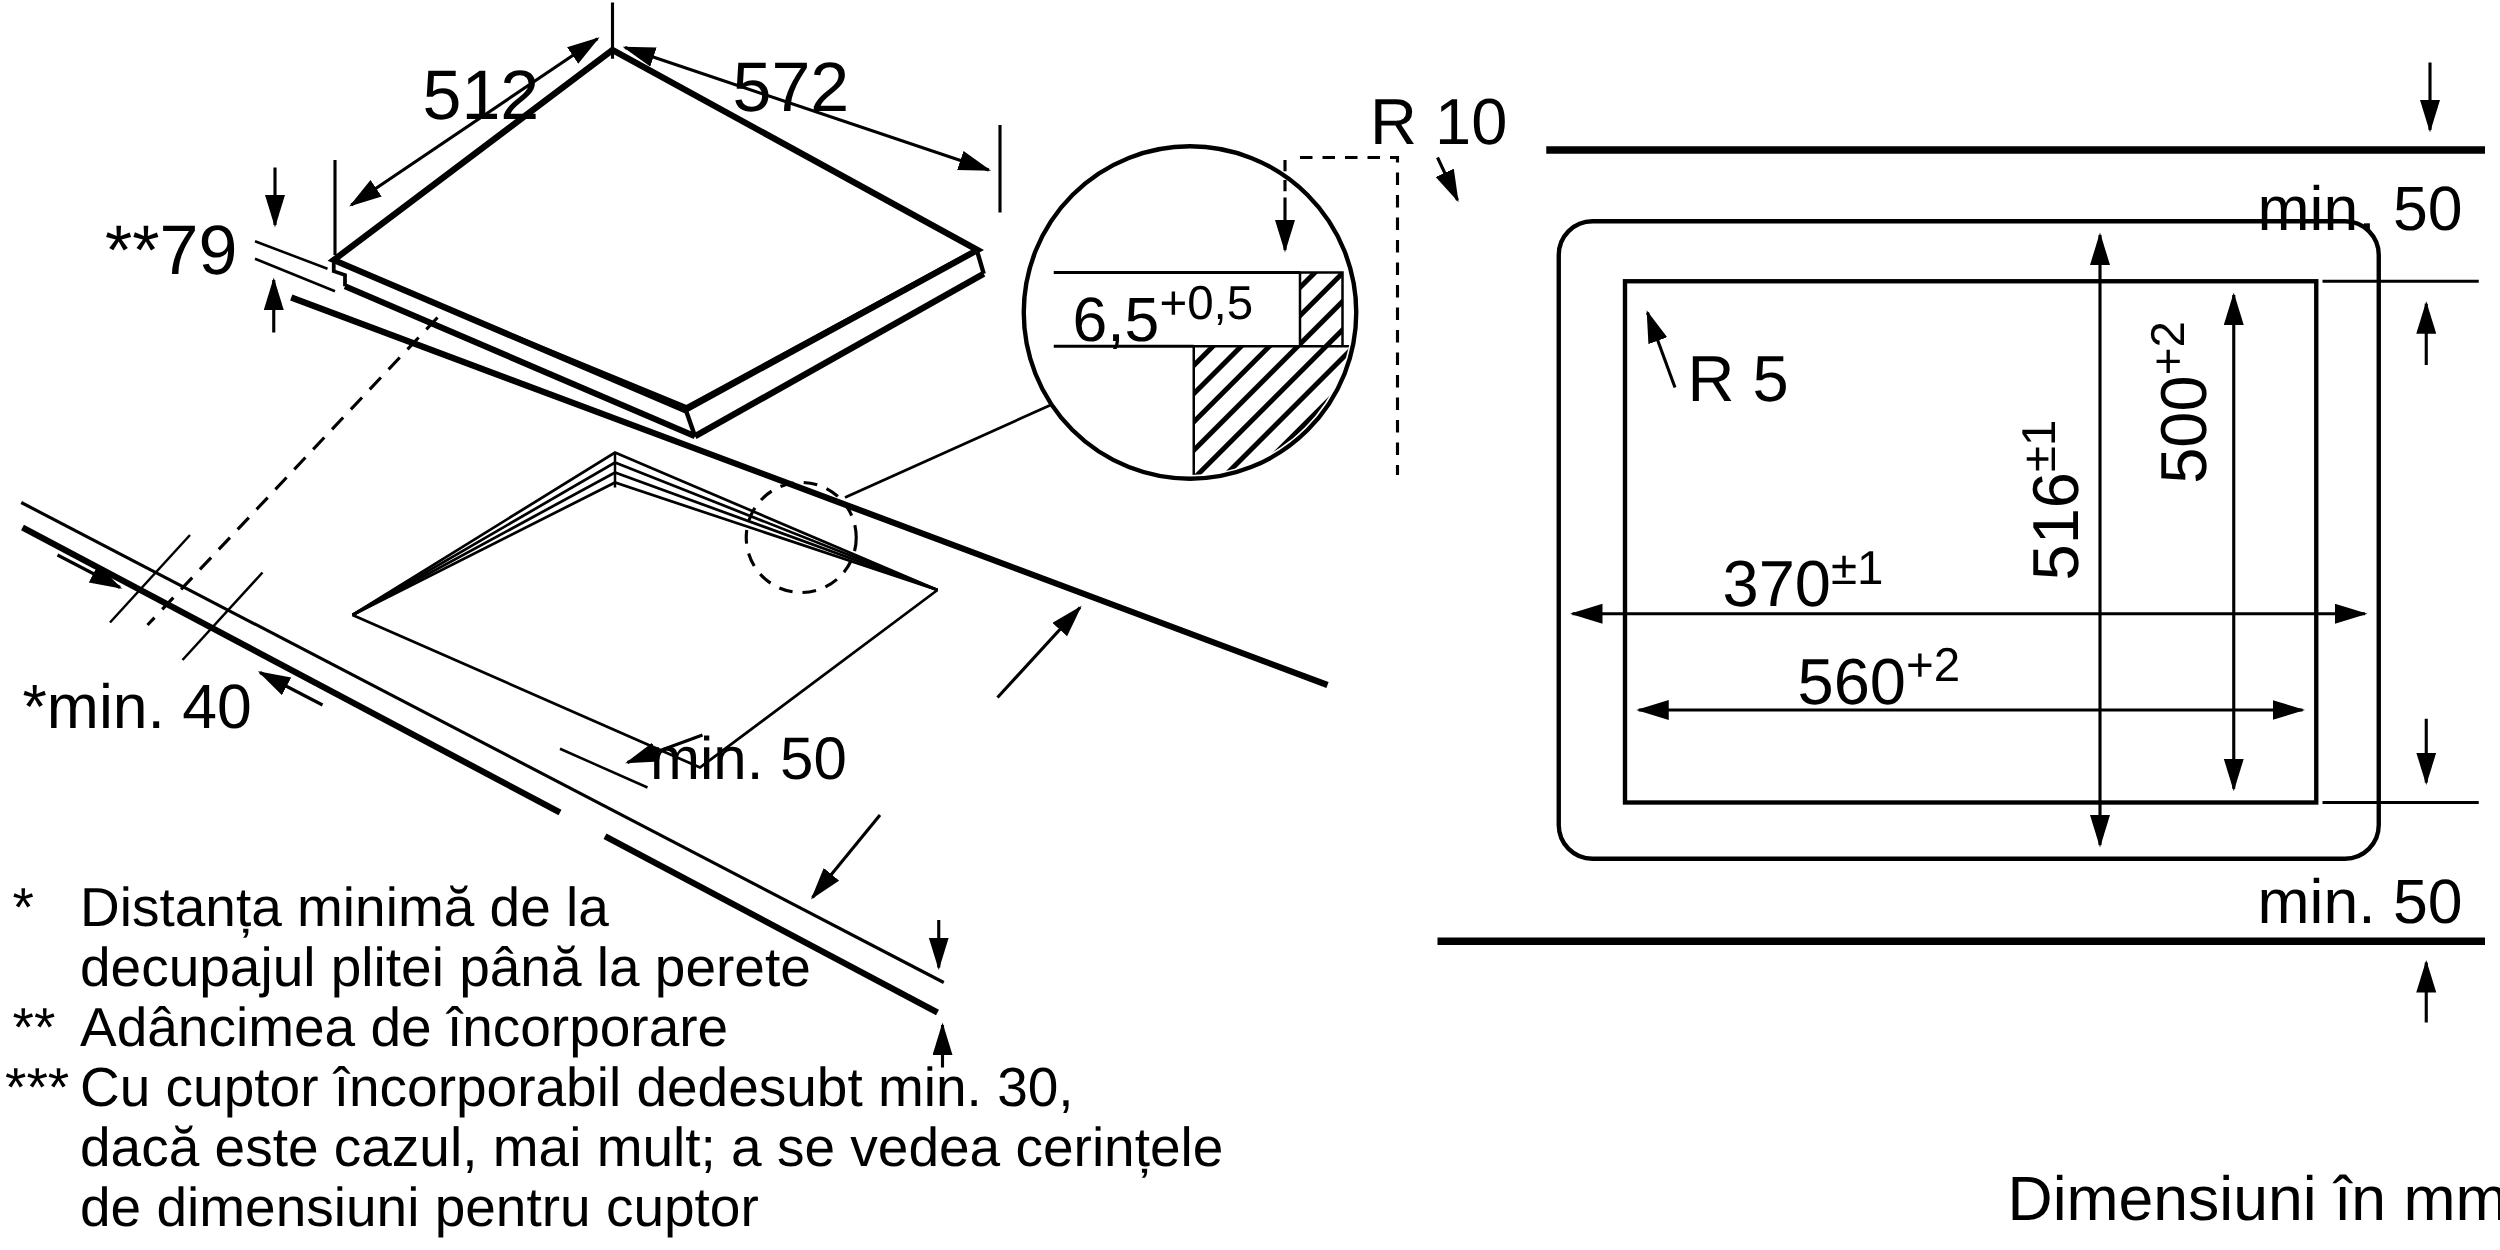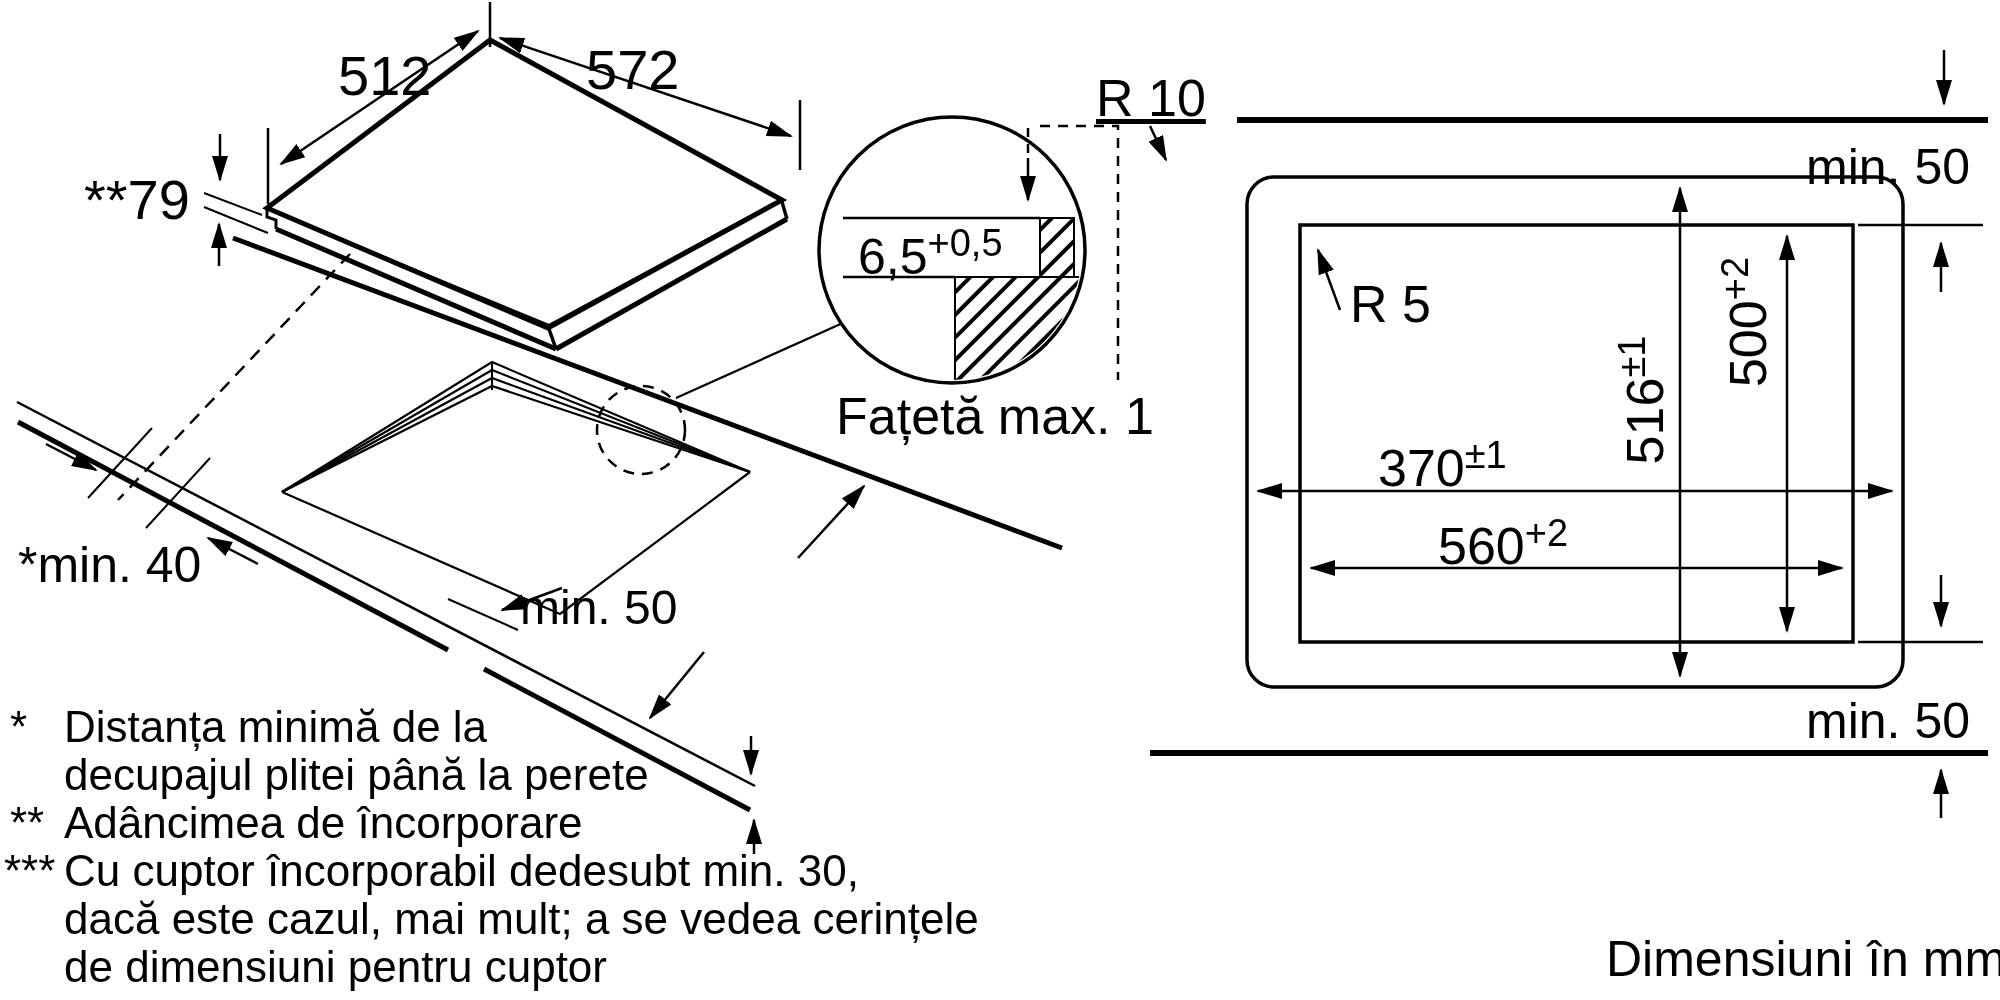--- a/index.html
+++ b/index.html
@@ -125,23 +125,22 @@
 
   <div class="lbl f56" style="left:338px;top:48px;">512</div>
   <div class="lbl f56" style="left:586px;top:42px;">572</div>
   <div class="lbl f56" style="left:84px;top:172px;">**79</div>
   <div class="lbl f50" style="left:18px;top:540px;">*min. 40</div>
   <div class="lbl f48" style="left:520px;top:584px;">min. 50</div>
 
   <div class="lbl" style="left:858px;top:224px;">
     <span class="f50">6,5</span><span class="sup">+0,5</span>
   </div>
-  <div class="lbl f52" style="left:836px;top:390px;">Fațetă max. 1</div>
 
-  <div class="lbl f52" style="left:1096px;top:72px;text-decoration:underline;">R 10</div>
+  <div class="lbl f52" style="left:1096px;top:72px;">R 10</div>
   <div class="lbl f50 right-align" style="left:1770px;top:142px;">min. 50</div>
   <div class="lbl f52" style="left:1350px;top:278px;">R 5</div>
   <div class="lbl vert" style="left:1642px;top:400px;">
     <span class="f52">516</span><span class="sup">±1</span>
   </div>
   <div class="lbl vert" style="left:1745px;top:322px;">
     <span class="f52">500</span><span class="sup">+2</span>
   </div>
   <div class="lbl" style="left:1378px;top:436px;">
     <span class="f52">370</span><span class="sup">±1</span>

